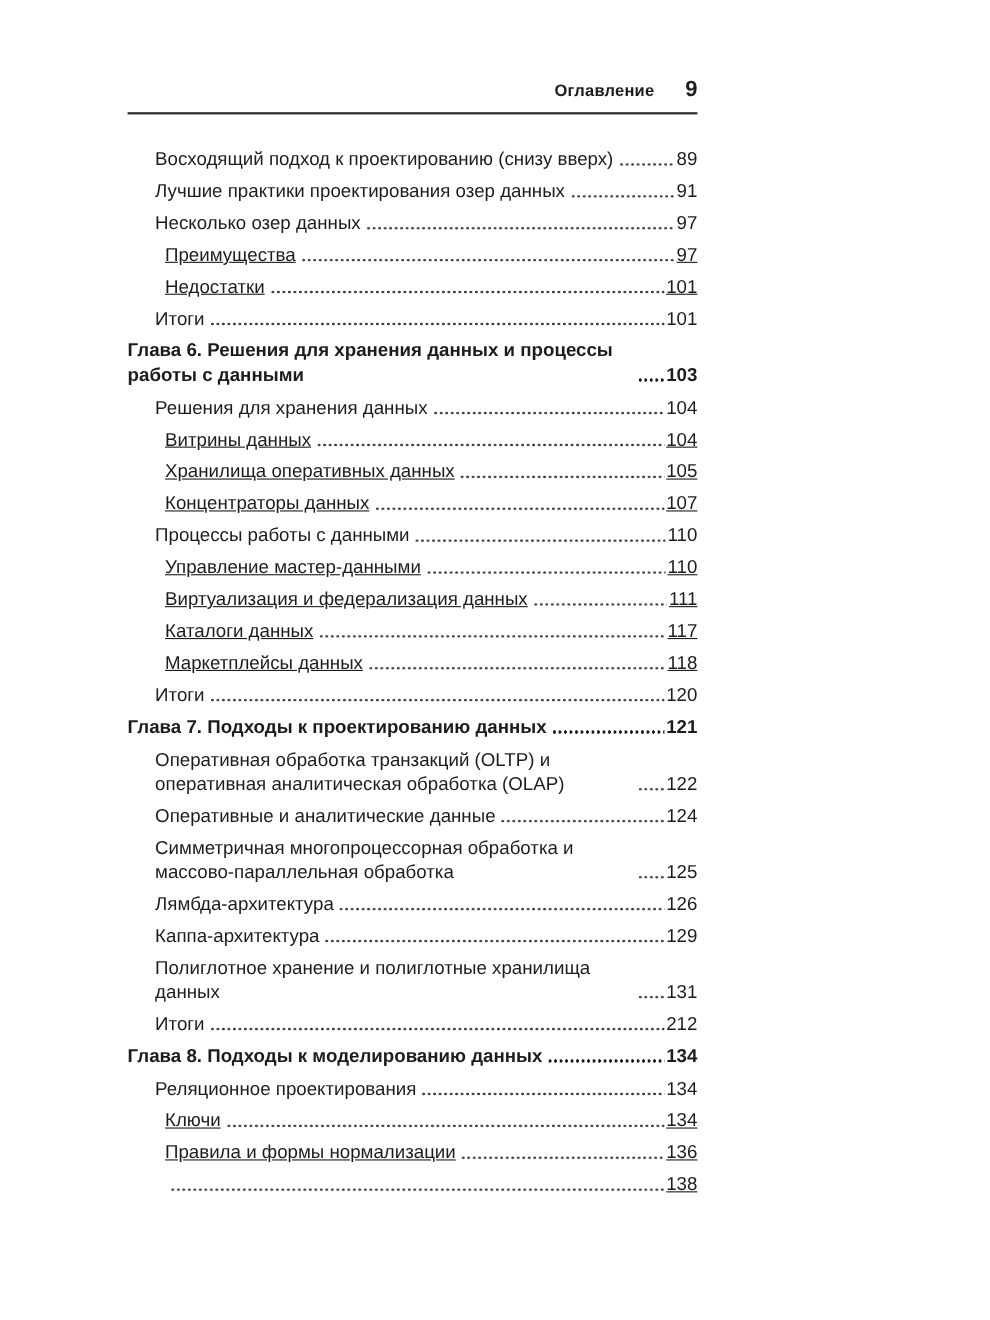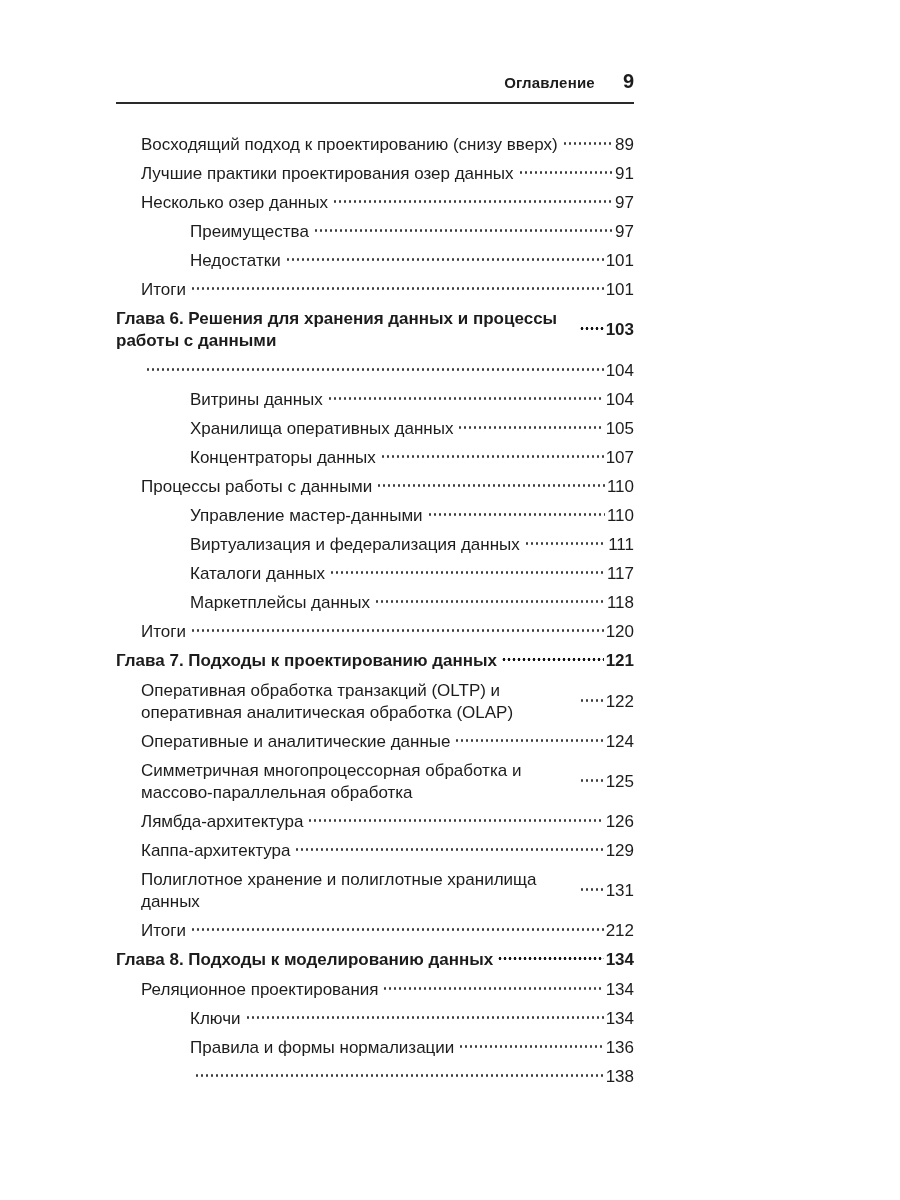--- a/index.html
+++ b/index.html
@@ -30,27 +30,27 @@
     font-weight: bold;
     letter-spacing: 0.2px;
   }
   .page-num {
     font-size: 20px;
     font-weight: bold;
   }
   .toc { margin-top: 30px; }
   .toc-entry {
     display: flex;
-    align-items: center;
+    align-items: flex-end;
     font-size: 17px;
     line-height: 22px;
     margin-bottom: 7px;
   }
   .level-1 { margin-left: 25px; }
-  .level-2 { margin-left: 74px; }
+  .level-2 { margin-left: 34px; text-decoration: underline; }
   .chapter {
     font-weight: bold;
     margin-top: 3px;
     margin-bottom: 8px;
   }
   .toc-title { flex: 0 1 auto; }
   .toc-dots {
     flex: 1 1 auto;
     min-width: 24px;
     height: 5px;
@@ -103,20 +103,21 @@
         <span class="toc-title">Итоги</span>
         <span class="toc-dots"></span>
         <span class="toc-page">101</span>
       </div>
       <div class="toc-entry level-0 chapter">
         <span class="toc-title">Глава 6. Решения для хранения данных и процессы работы с данными</span>
         <span class="toc-dots"></span>
         <span class="toc-page">103</span>
       </div>
       <div class="toc-entry level-1">
+        <span class="toc-title">Решения для хранения данных</span>
         <span class="toc-dots"></span>
         <span class="toc-page">104</span>
       </div>
       <div class="toc-entry level-2">
         <span class="toc-title">Витрины данных</span>
         <span class="toc-dots"></span>
         <span class="toc-page">104</span>
       </div>
       <div class="toc-entry level-2">
         <span class="toc-title">Хранилища оперативных данных</span>

